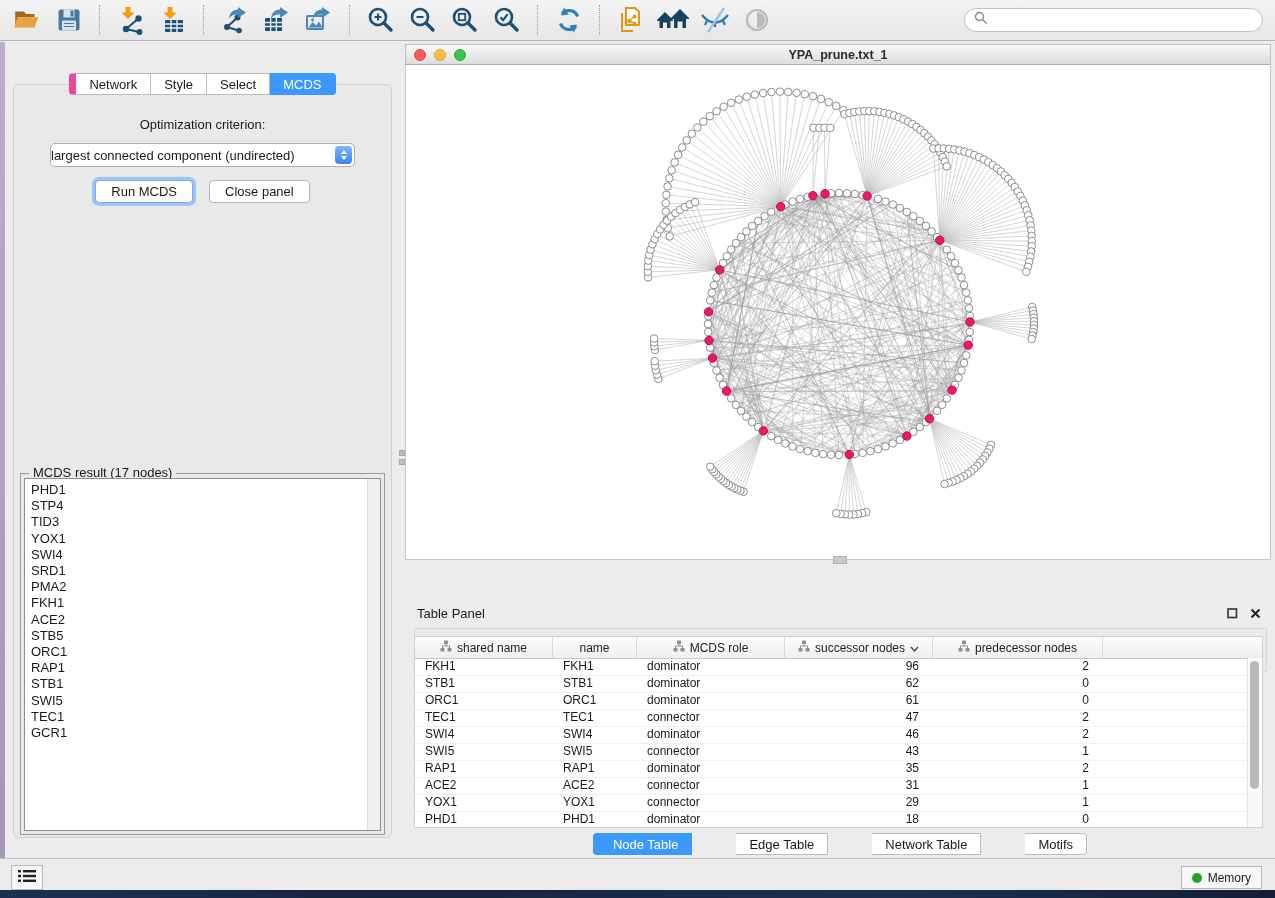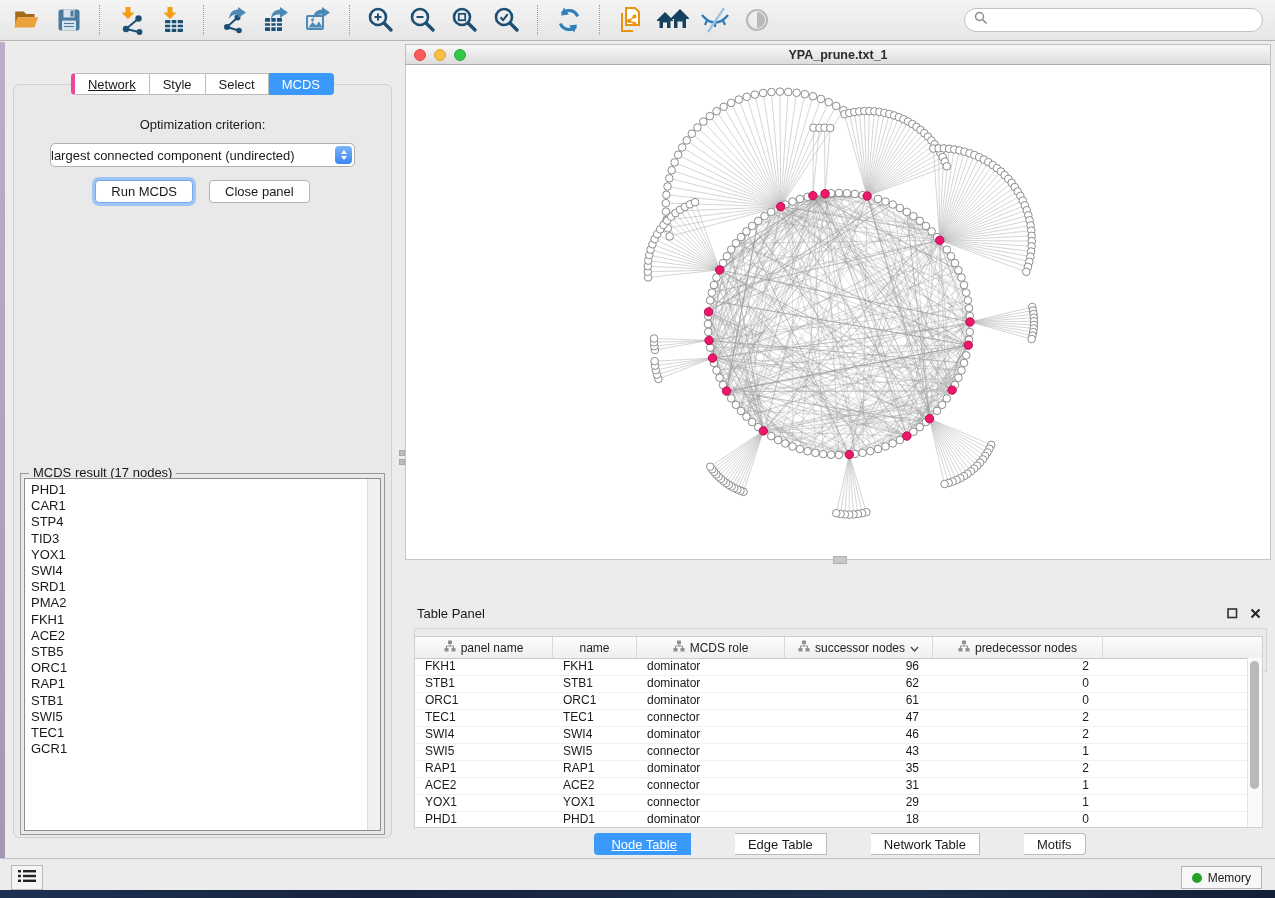--- a/index.html
+++ b/index.html
@@ -18,21 +18,21 @@
   .wp-left{position:absolute;left:0;top:42px;width:5px;height:848px;background:linear-gradient(#bcadc9,#a495b5);}
   .wp-bottom{position:absolute;left:0;top:890px;width:1275px;height:8px;background:linear-gradient(90deg,#1e3052,#16233e 30%,#1d2e4c 70%,#131f38);}
 
   
   .control-panel{position:absolute;left:5px;top:42px;width:395px;height:816px;}
   .panel-title-row{height:28px;display:flex;align-items:center;padding:0 12px;font-size:13px;margin-top:36px;}
   .panel-title{flex:1;}
   .win-btn{width:15px;height:15px;display:flex;align-items:center;justify-content:center;margin-left:8px;}
   .cp-tabs{position:absolute;left:0;right:0;top:31px;display:flex;justify-content:center;z-index:3;}
   .tab{height:20px;padding:0 13px;font-size:13px;background:#fff;border:1px solid #bcbcbc;border-left:none;display:flex;align-items:center;cursor:default;}
-  .tab:first-child{border-left:4px solid #ec4899;border-radius:4px 0 0 4px;text-decoration:underline;}
+  .tab:first-child{border-left:7px solid #ec4899;border-radius:4px 0 0 4px;}
   .tab:last-child{border-radius:0 4px 4px 0;}
   .tab.active{background:#3b99fc;border-color:#3b99fc;color:#fff;}
   .cp-body{position:absolute;left:8px;right:8px;top:42px;bottom:20px;background:#e9e9e9;border:1px solid #d0d0d0;border-radius:6px;}
   .opt-label{text-align:center;margin-top:32px;font-size:13px;}
   .dropdown{margin:11px 36px 0 36px;height:22px;background:#fff;border:1px solid #b0b0b0;border-radius:5px;display:flex;align-items:center;}
   .dropdown .dd-label{flex:1;font-size:13px;padding-left:0;white-space:nowrap;overflow:hidden;}
   .stepper{width:17px;height:18px;margin:2px;border-radius:4px;background:linear-gradient(#7db6fa,#3a85f2);display:flex;flex-direction:column;align-items:center;justify-content:center;gap:2px;flex:0 0 auto;}
   .stepper .up{width:0;height:0;border-left:3.5px solid transparent;border-right:3.5px solid transparent;border-bottom:4px solid #fff;}
   .stepper .down{width:0;height:0;border-left:3.5px solid transparent;border-right:3.5px solid transparent;border-top:4px solid #fff;}
   .btn-row{display:flex;justify-content:center;gap:16px;margin-top:13px;}
@@ -264,21 +264,20 @@
       </div>
       <div class="btn-row">
         <div class="btn focused">Run MCDS</div>
         <div class="btn">Close panel</div>
       </div>
       <div class="groupbox">
         <span class="groupbox-label">MCDS result (17 nodes)</span>
         <div class="result-list">
           <div class="result-list-inner">
               <div>PHD1</div>
-              <div>CAR1</div>
               <div>STP4</div>
               <div>TID3</div>
               <div>YOX1</div>
               <div>SWI4</div>
               <div>SRD1</div>
               <div>PMA2</div>
               <div>FKH1</div>
               <div>ACE2</div>
               <div>STB5</div>
               <div>ORC1</div>
@@ -1296,21 +1295,21 @@
       <div class="thead">
           <div class="th" style="width: 138px;">
             <span><svg width="12" height="12" viewBox="0 0 12 12">
                 <g fill="#8f8f8f">
                   <rect x="4" y="0.5" width="4" height="3.4" rx="0.5"></rect>
                   <rect x="0.5" y="8" width="4" height="3.4" rx="0.5"></rect>
                   <rect x="7.5" y="8" width="4" height="3.4" rx="0.5"></rect>
                 </g>
                 <path d="M6 4v2M2.5 8V6h7v2" stroke="#8f8f8f" fill="none"></path>
               </svg></span>
-            <span>panel name</span>
+            <span>shared name</span>
           </div>
           <div class="th" style="width: 84px;">
             <span>name</span>
           </div>
           <div class="th" style="width: 148px;">
             <span><svg width="12" height="12" viewBox="0 0 12 12">
                 <g fill="#8f8f8f">
                   <rect x="4" y="0.5" width="4" height="3.4" rx="0.5"></rect>
                   <rect x="0.5" y="8" width="4" height="3.4" rx="0.5"></rect>
                   <rect x="7.5" y="8" width="4" height="3.4" rx="0.5"></rect>

